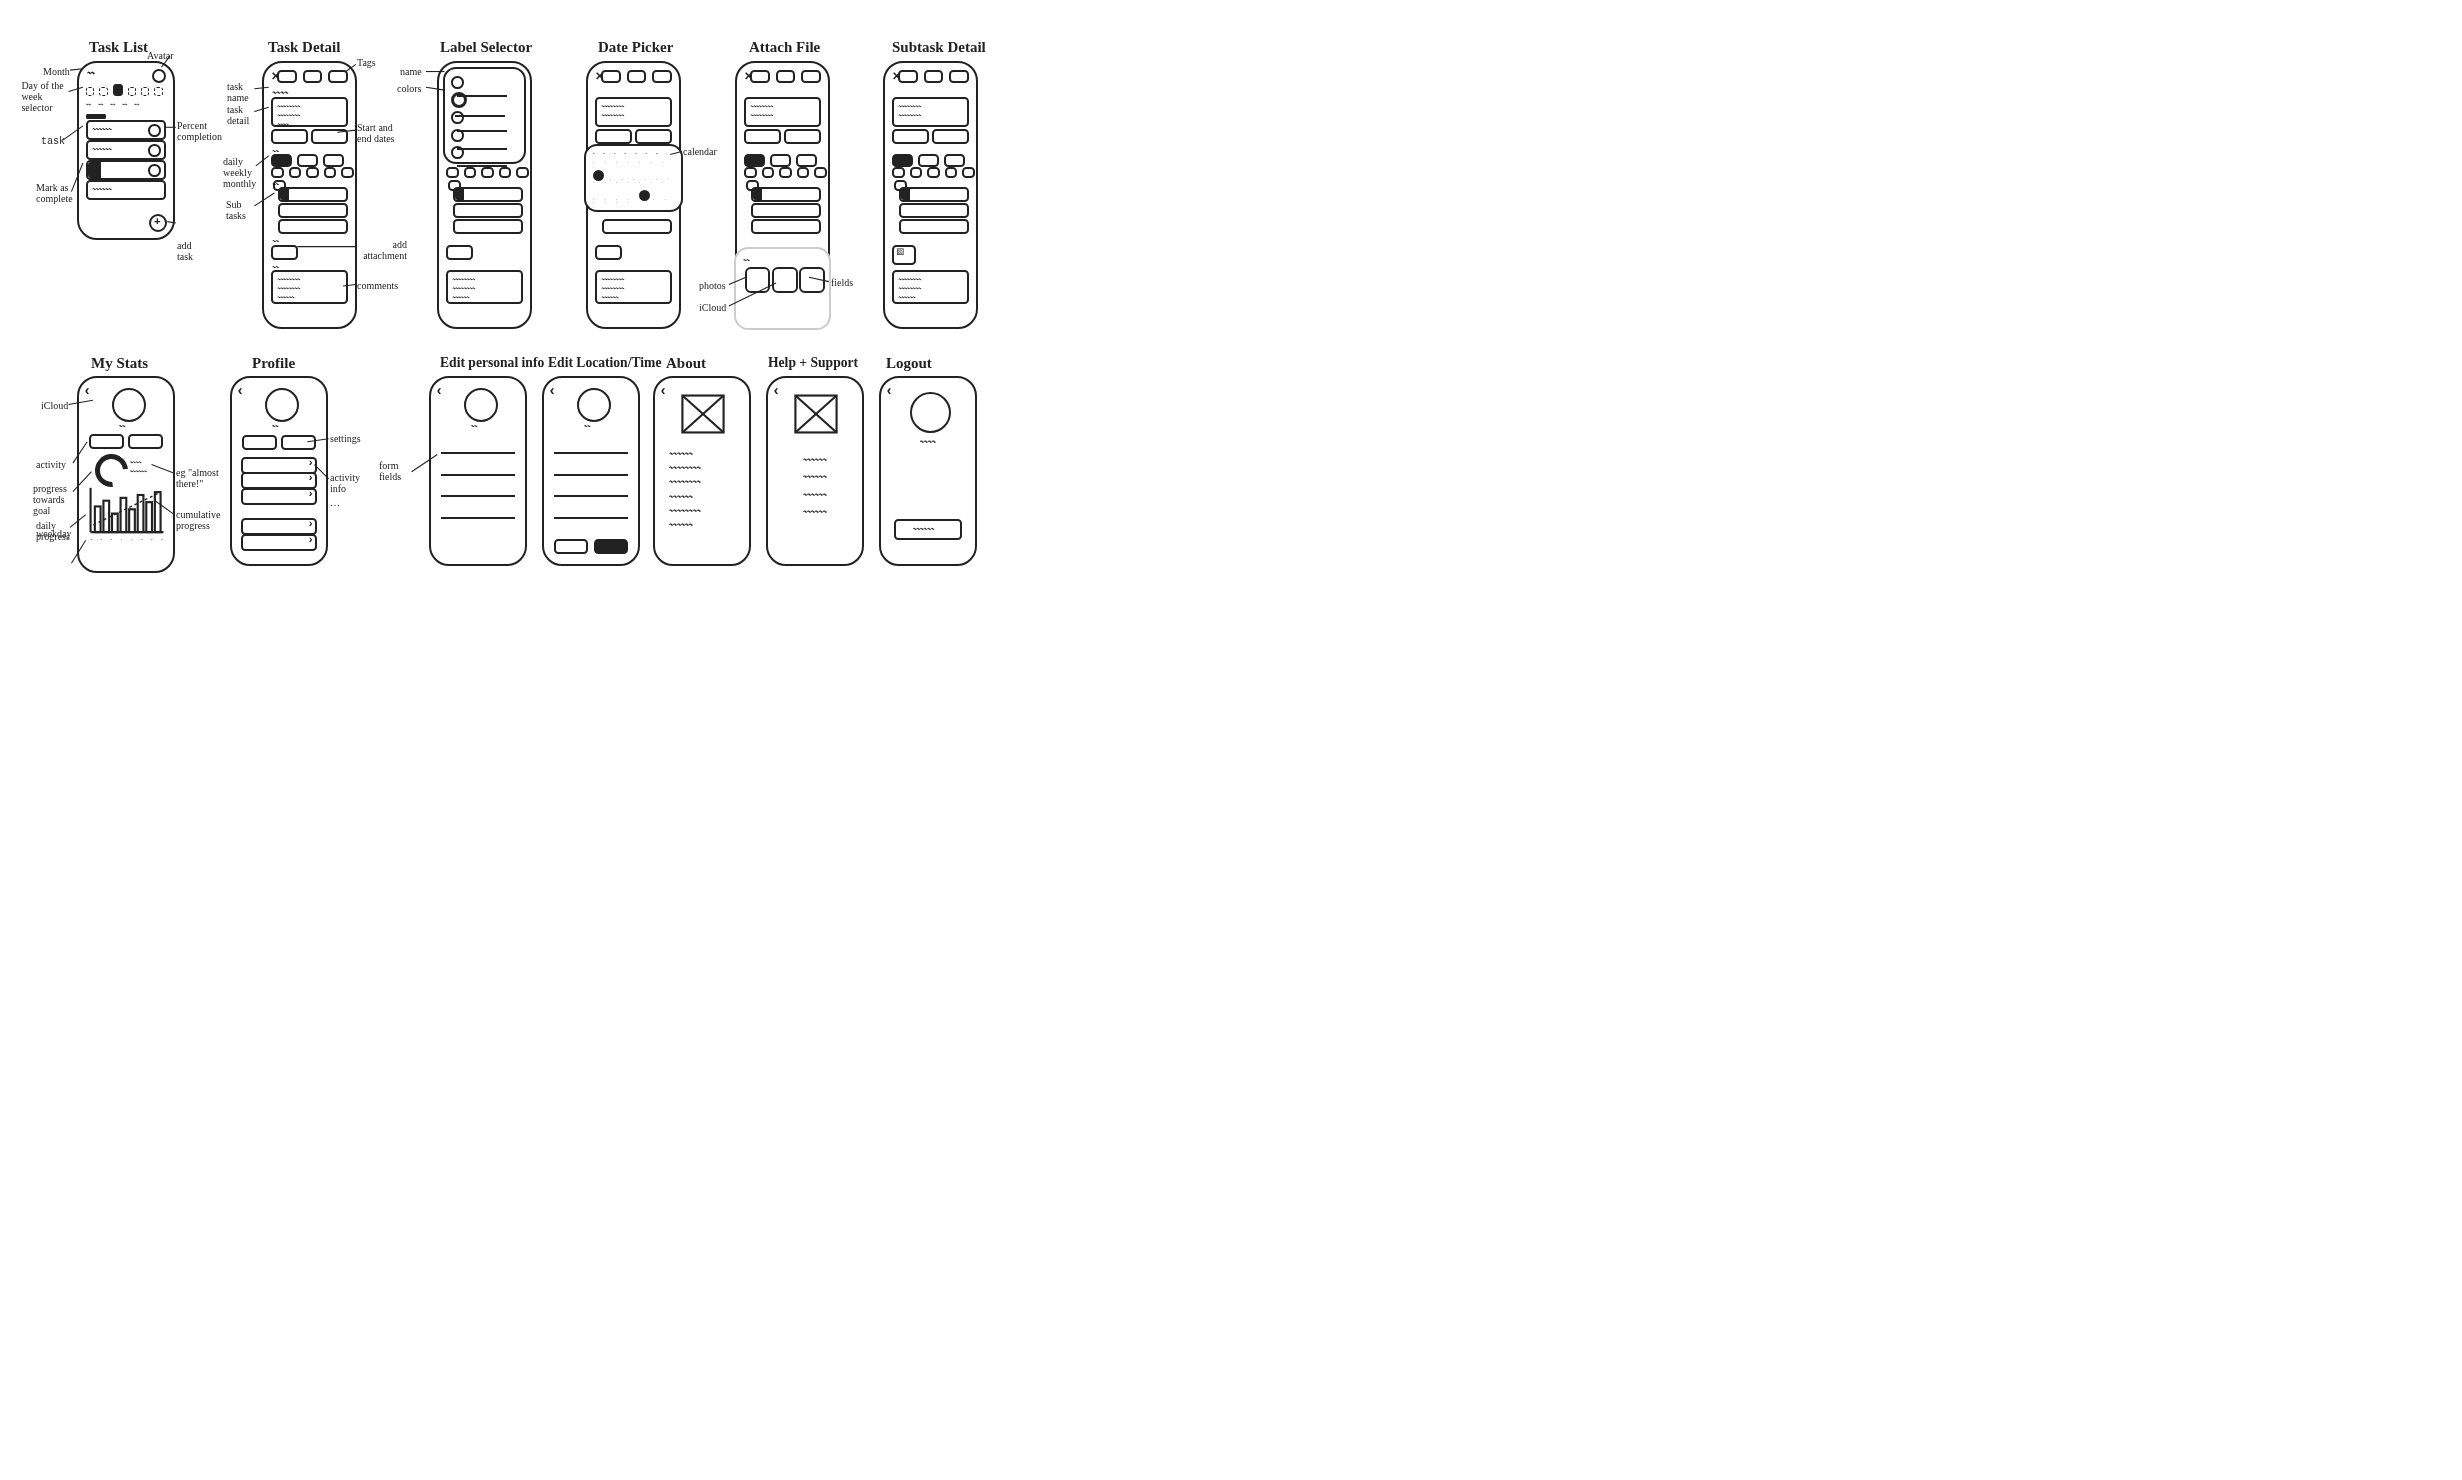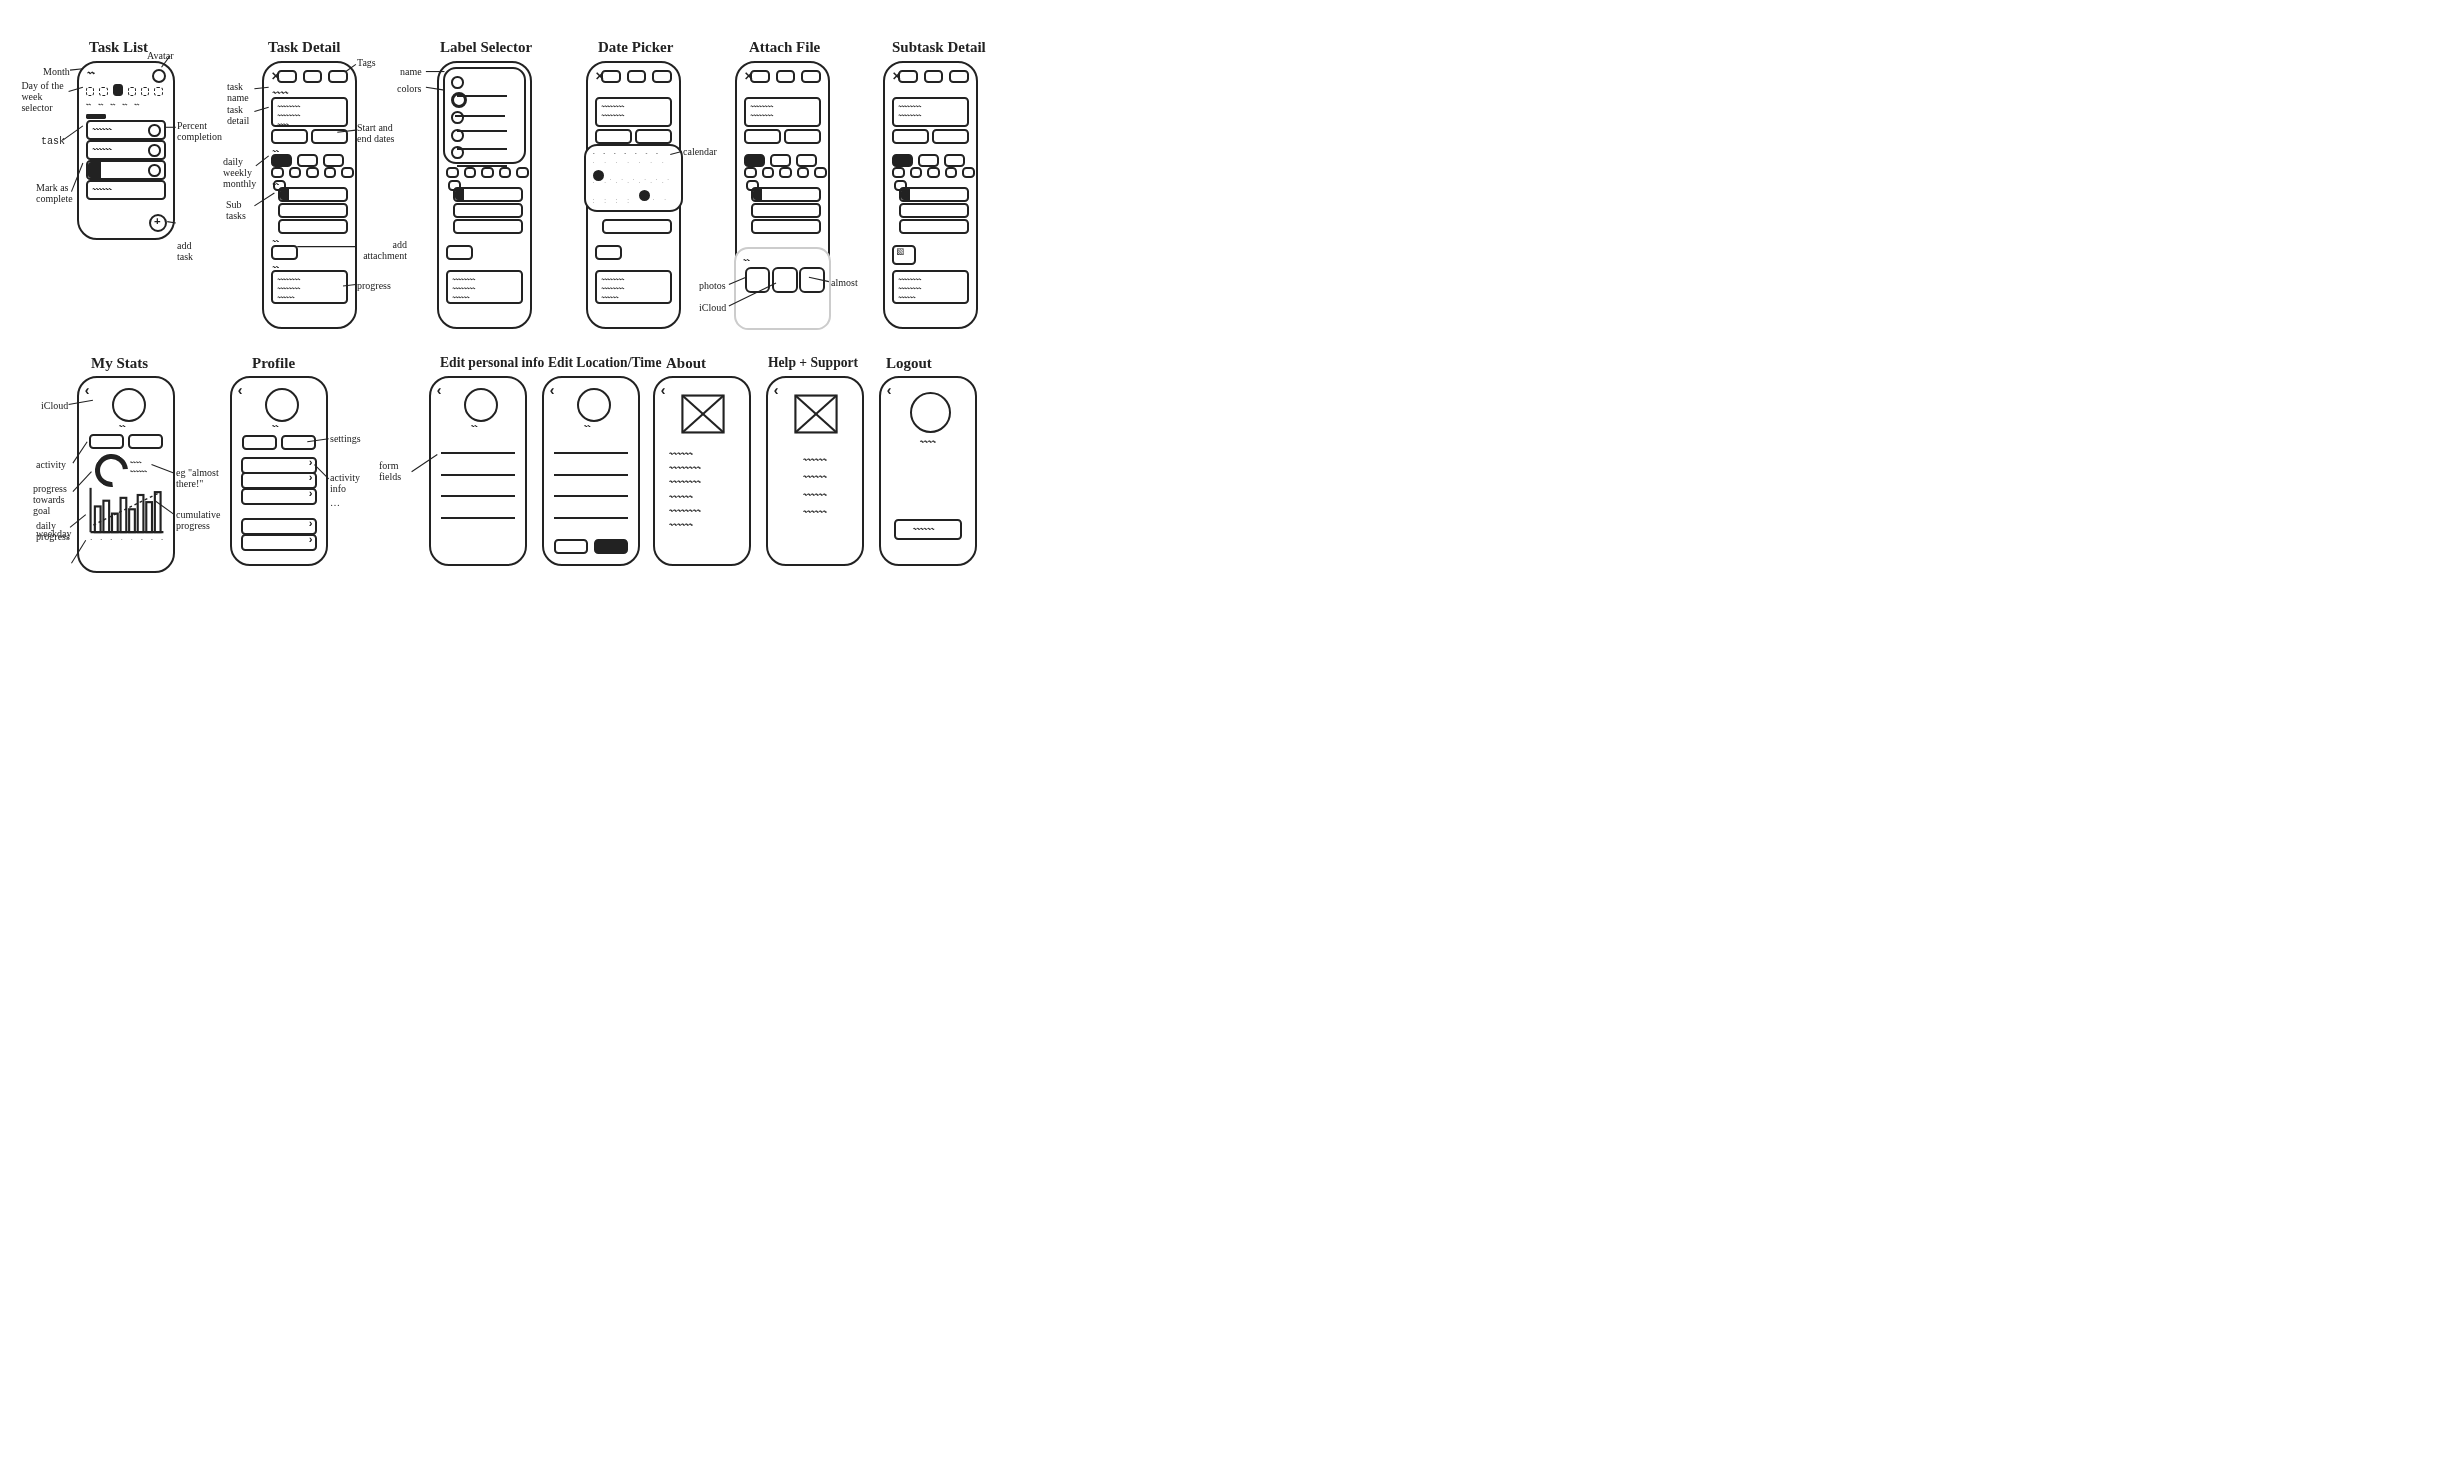--- a/index.html
+++ b/index.html
@@ -109,21 +109,21 @@
     <span style="position:absolute;left:4.3px;top:2.1px;font-size:5.7px;">〰〰〰〰<br>〰〰〰〰<br>〰〰〰</span>
   </div>
 </div>
 <div class="annot" style="left:357px;top:57px;">Tags</div>
 <div class="annot" style="left:227px;top:81px;width:29px;">task name</div>
 <div class="annot" style="left:227px;top:104px;width:30px;">task detail</div>
 <div class="annot" style="left:357px;top:122px;width:43px;">Start and end dates</div>
 <div class="annot" style="left:223px;top:156px;width:36px;">daily weekly monthly</div>
 <div class="annot" style="left:226px;top:199px;width:30px;">Sub tasks</div>
 <div class="annot" style="left:356px;top:239px;width:51px;text-align:right;">add attachment</div>
-<div class="annot" style="left:357px;top:280px;">progress</div>
+<div class="annot" style="left:357px;top:280px;">comments</div>
 
 <div class="title" style="left:440px;top:39px;">Label Selector</div>
 <div class="phone" style="left:437px;top:61px;width:91px;height:264px;">
   <div class="box" style="position:absolute;left:4.3px;top:4.3px;right:4.3px;height:93px;border-radius:13px;">
     <div class="row" style="position:absolute;left:5.7px;top:5.7px;right:5.7px;">
       <span class="circ" style="display:inline-block;width:8.6px;height:8.6px;vertical-align:middle;"></span>
       <span class="hline" style="display:inline-block;width:50px;vertical-align:middle;margin-left:5.7px;"></span>
     </div>
     <div class="row" style="position:absolute;left:5.7px;top:23px;right:5.7px;">
       <span class="circ" style="display:inline-block;width:10px;height:10px;vertical-align:middle;border-width:3.6px;"></span>
@@ -235,21 +235,21 @@
 
   <div class="box" style="position:absolute;left:-2.9px;right:-2.9px;bottom:-2.9px;height:79px;border-radius:14.3px;background:#fff;border-color:#ccc;">
     <div class="row" style="position:absolute;left:7.1px;top:5.7px;font-size:6.4px;">〰</div>
     <div class="sq" style="position:absolute;left:8.6px;top:18.6px;width:21.4px;height:21.4px;"></div>
     <div class="sq" style="position:absolute;left:36px;top:18.6px;width:21.4px;height:21.4px;"></div>
     <div class="sq" style="position:absolute;left:63px;top:18.6px;width:21.4px;height:21.4px;"></div>
   </div>
 </div>
 <div class="annot" style="left:699px;top:280px;">photos</div>
 <div class="annot" style="left:699px;top:302px;">iCloud</div>
-<div class="annot" style="left:831px;top:277px;">almost</div>
+<div class="annot" style="left:831px;top:277px;">fields</div>
 
 <div class="title" style="left:892px;top:39px;">Subtask Detail</div>
 <div class="phone" style="left:883px;top:61px;width:91px;height:264px;">
   <div class="x" style="left:7.1px;top:5.7px;">✕</div>
   <div class="row" style="right:7.1px;top:7.1px;">
     <span class="box" style="display:inline-block;width:15.7px;height:8.6px;"></span>
     <span class="box" style="display:inline-block;width:15.7px;height:8.6px;margin-left:2.9px;"></span>
     <span class="box" style="display:inline-block;width:15.7px;height:8.6px;margin-left:2.9px;"></span>
   </div>
   <div class="box" style="position:absolute;left:7.1px;top:34px;right:7.1px;height:26px;">

